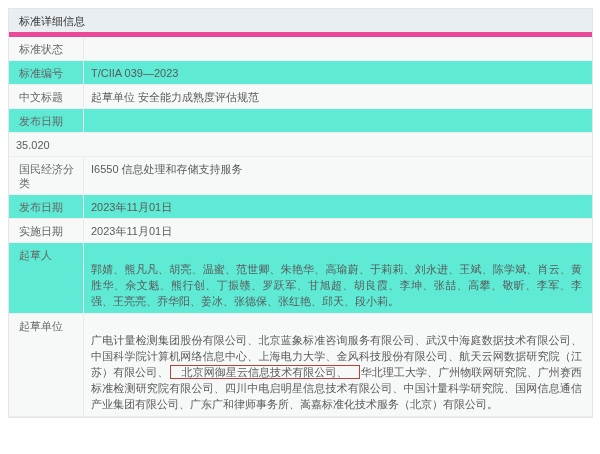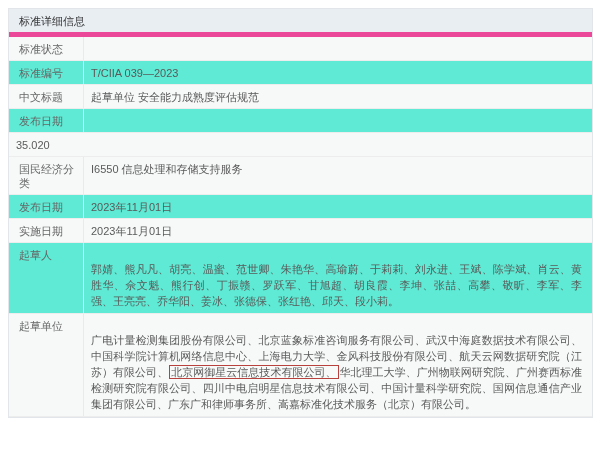--- a/index.html
+++ b/index.html
@@ -46,21 +46,21 @@
   }
   .cell.value.multiline {
     line-height: 16px;
     text-align: justify;
     padding-top: 4px;
     padding-bottom: 4px;
     margin-top: 14px;
   }
   .redbox {
     border: 1px solid #b8413d;
-    padding: 0 1px;
+    padding: 0 11px;
     margin: 0 1px;
   }
 </style>
 </head>
 <body>
 
 <div class="page">
   <div class="info-table">
 
     <div class="table-header">标准详细信息</div>

